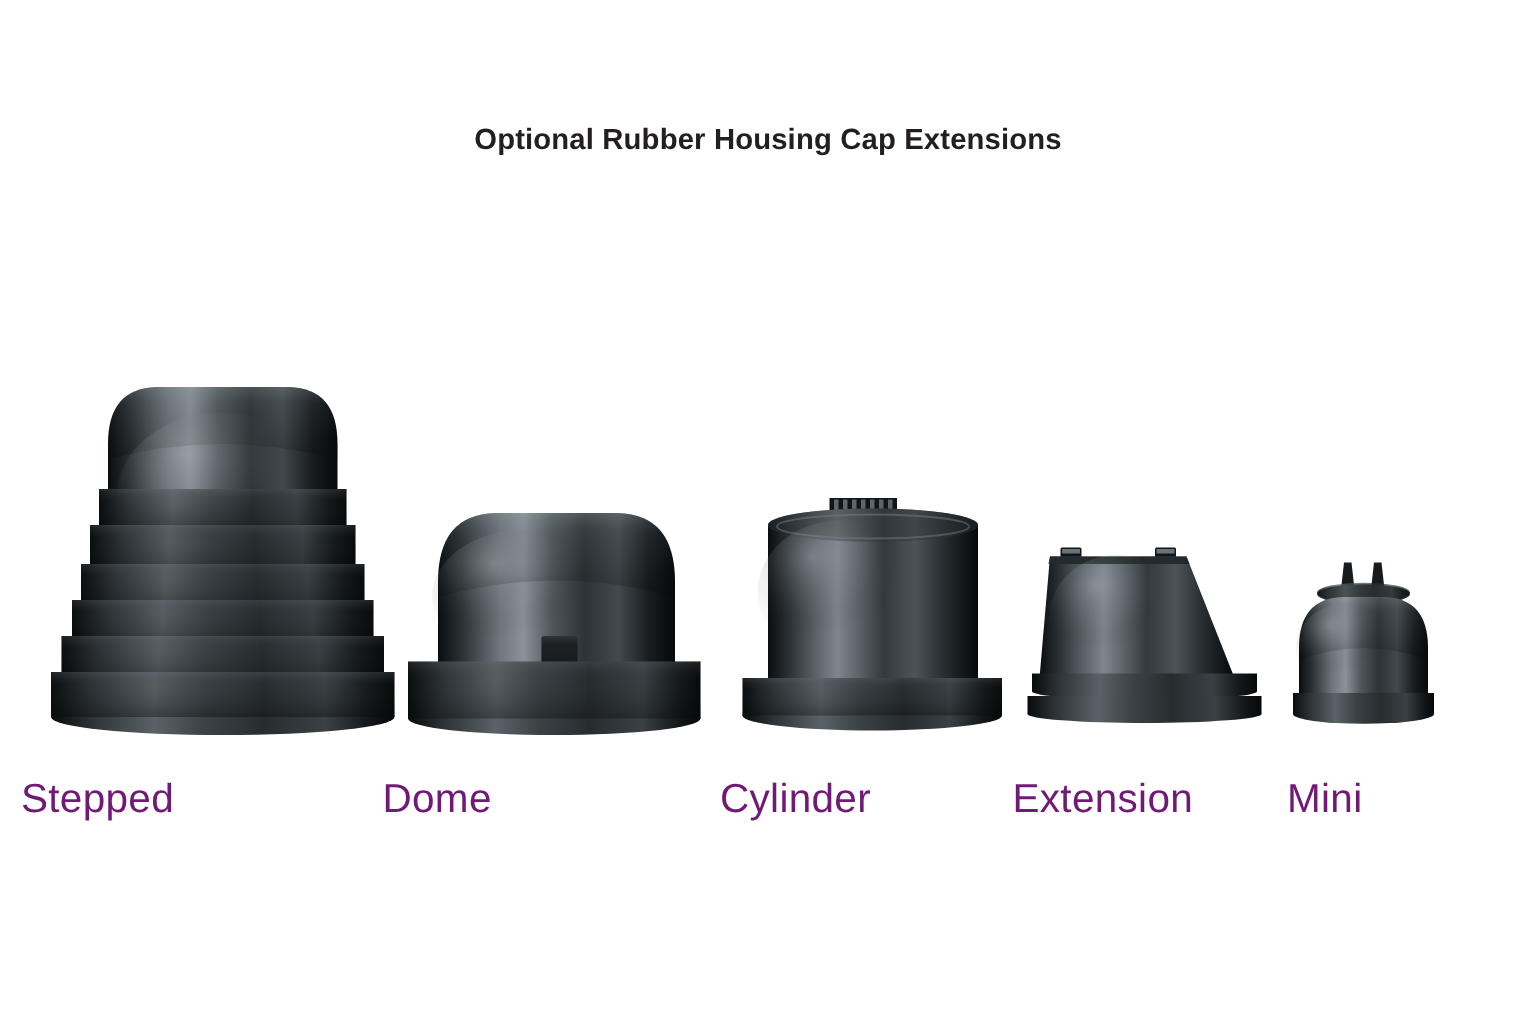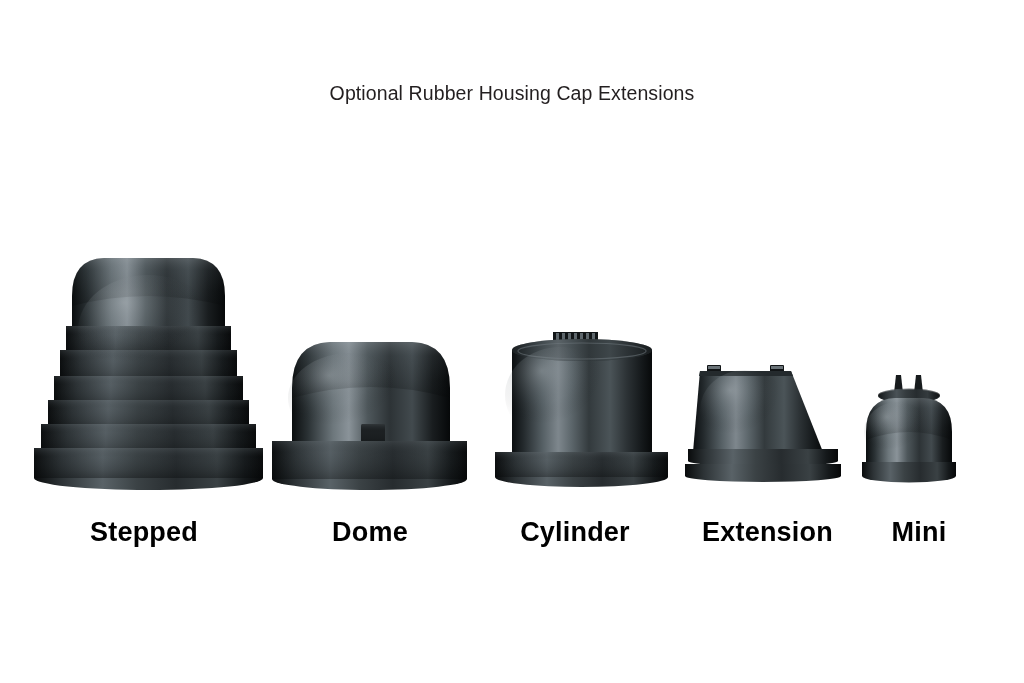--- a/index.html
+++ b/index.html
@@ -20,38 +20,37 @@
     inset: 0;
     background: #ffffff;
   }
   #title {
     position: absolute;
     top: 82px;
     left: 0;
     width: 1024px;
     text-align: center;
     font-size: 19.5px;
-    font-weight: 400;
+    font-weight: 700;
     letter-spacing: 0.1px;
     color: #231f20;
     white-space: nowrap;
   }
   #products {
     position: absolute;
     top: 0;
     left: 0;
     width: 1024px;
     height: 683px;
   }
   .cap-label {
     position: absolute;
-    text-align: center;
     font-size: 27px;
-    font-weight: 700;
-    color: #000000;
+    font-weight: 400;
+    color: #701a75;
     white-space: nowrap;
     letter-spacing: 0.2px;
   }
   .lbl-stepped   { left: 14px;  top: 517px; width: 260px; }
   .lbl-dome      { left: 255px; top: 517px; width: 230px; }
   .lbl-cylinder  { left: 480px; top: 517px; width: 190px; }
   .lbl-extension { left: 675px; top: 517px; width: 185px; }
   .lbl-mini      { left: 858px; top: 517px; width: 122px; }
 </style>
 </head>

